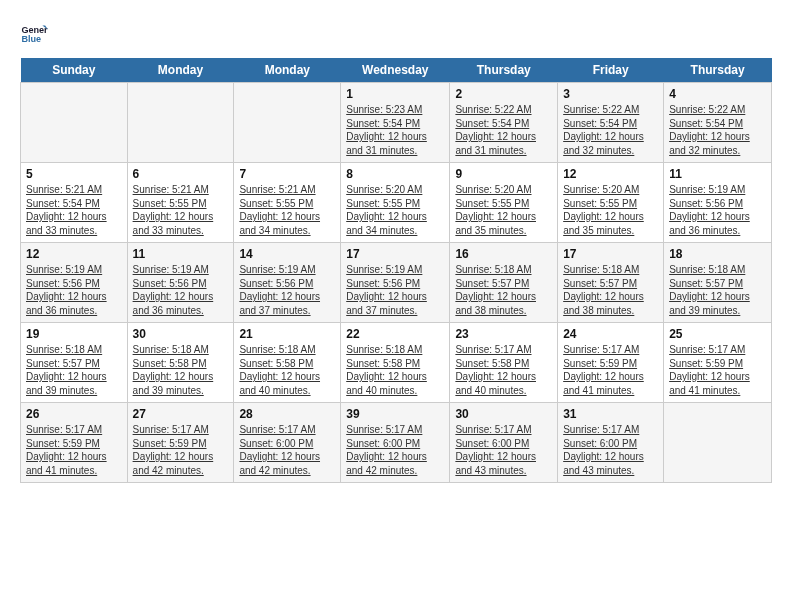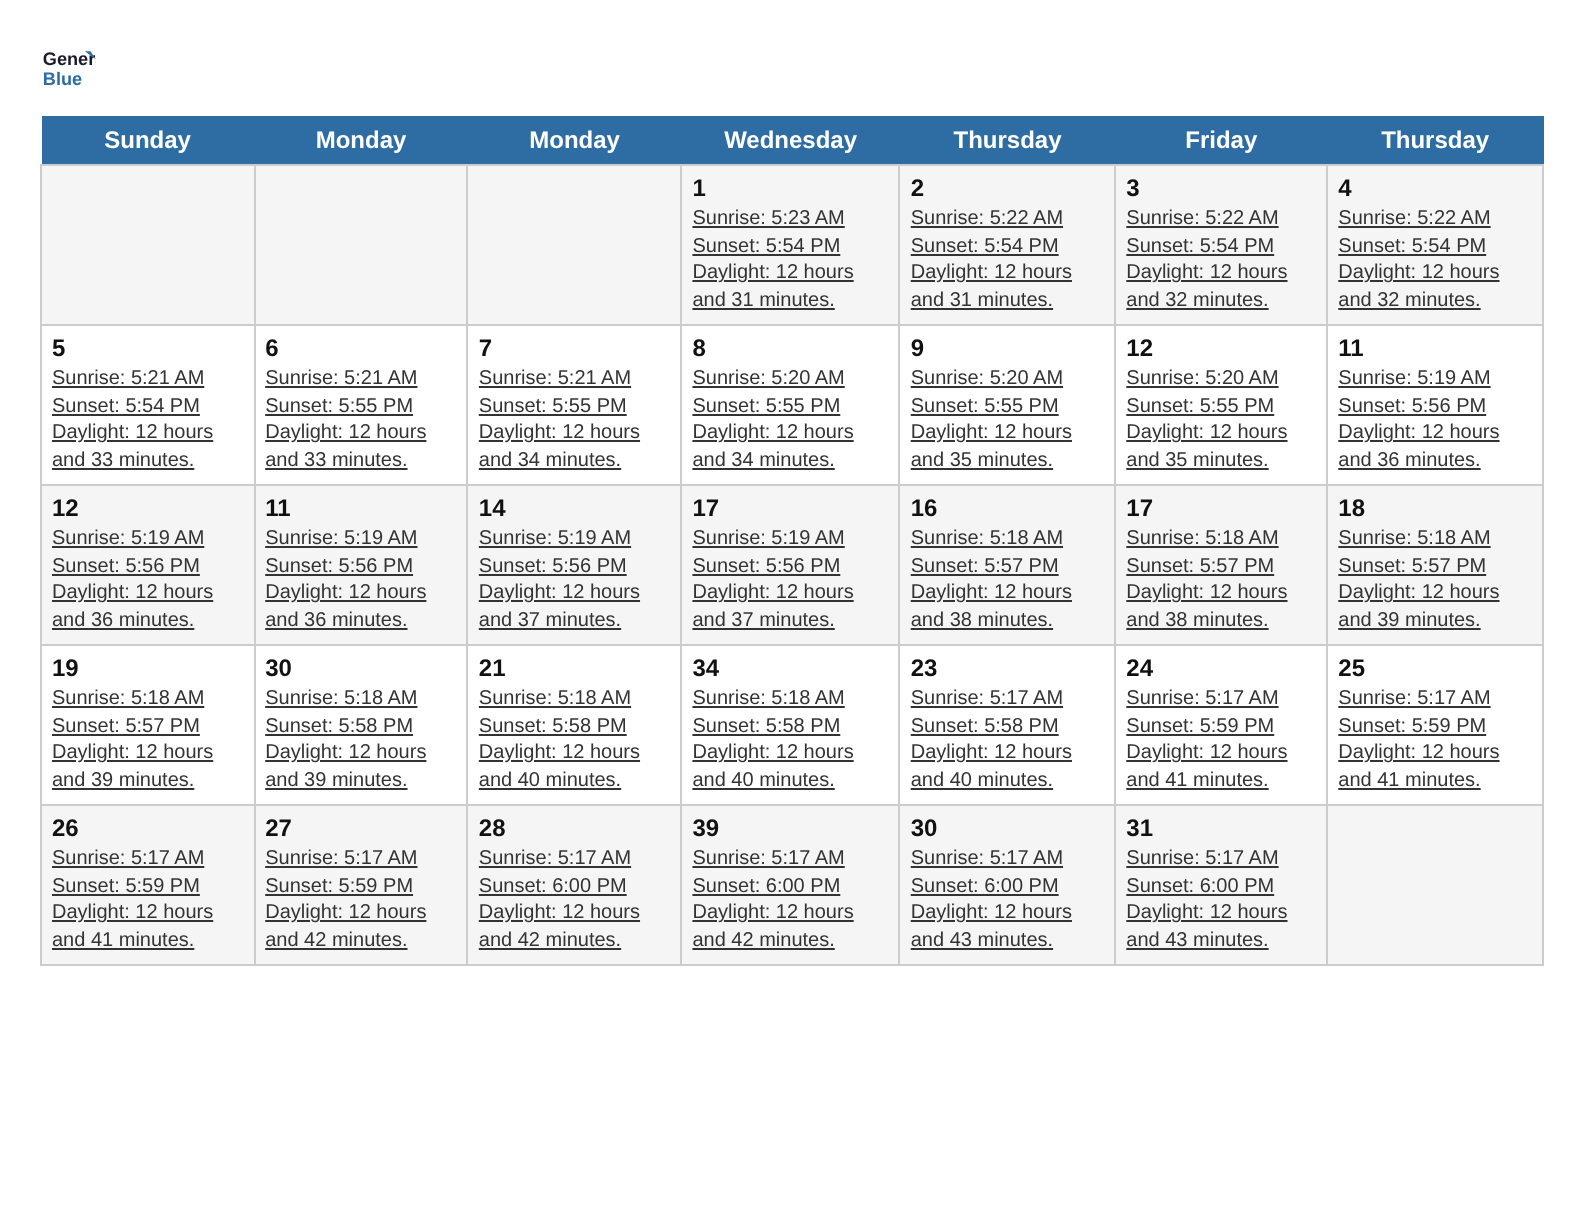--- a/index.html
+++ b/index.html
@@ -256,21 +256,21 @@
 Sunset: 5:58 PM
 Daylight: 12 hours and 39 minutes.</div>
         </td>
         <td>
           <div class="day-number">21</div>
           <div class="day-info" style="white-space: pre-line;">Sunrise: 5:18 AM
 Sunset: 5:58 PM
 Daylight: 12 hours and 40 minutes.</div>
         </td>
         <td>
-          <div class="day-number">34</div>
+          <div class="day-number">22</div>
           <div class="day-info" style="white-space: pre-line;">Sunrise: 5:18 AM
 Sunset: 5:58 PM
 Daylight: 12 hours and 40 minutes.</div>
         </td>
         <td>
           <div class="day-number">23</div>
           <div class="day-info" style="white-space: pre-line;">Sunrise: 5:17 AM
 Sunset: 5:58 PM
 Daylight: 12 hours and 40 minutes.</div>
         </td>

